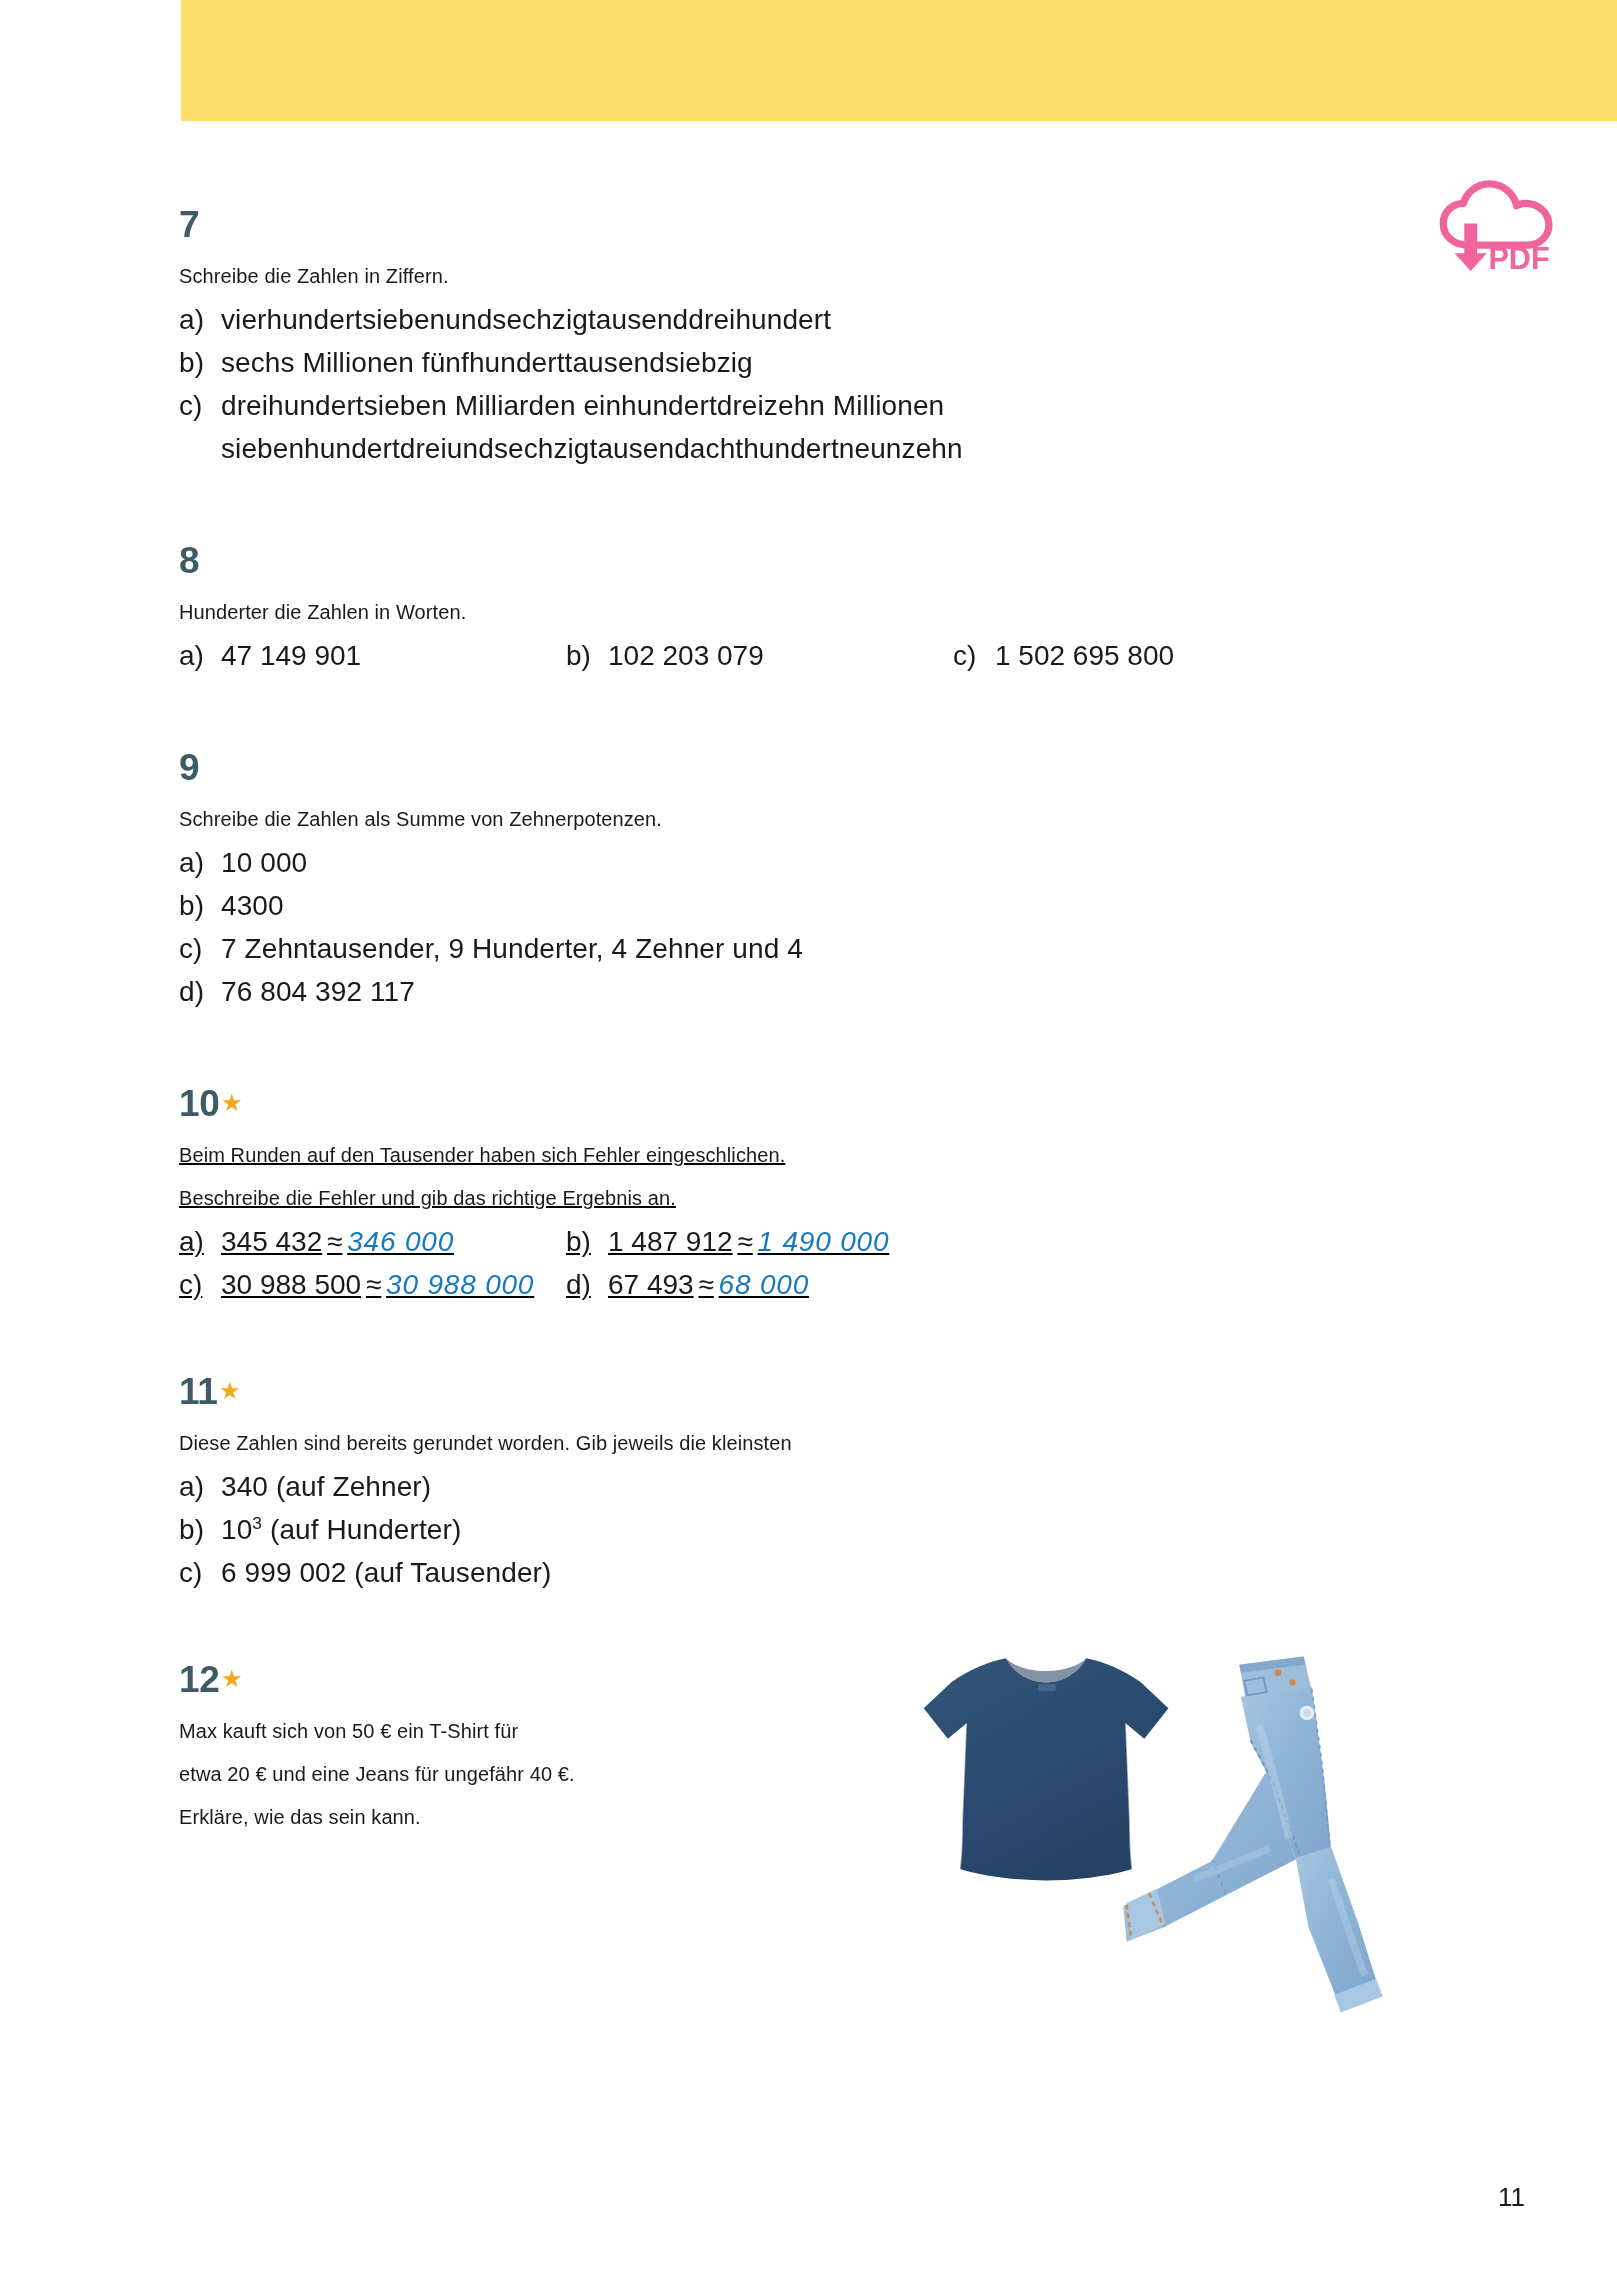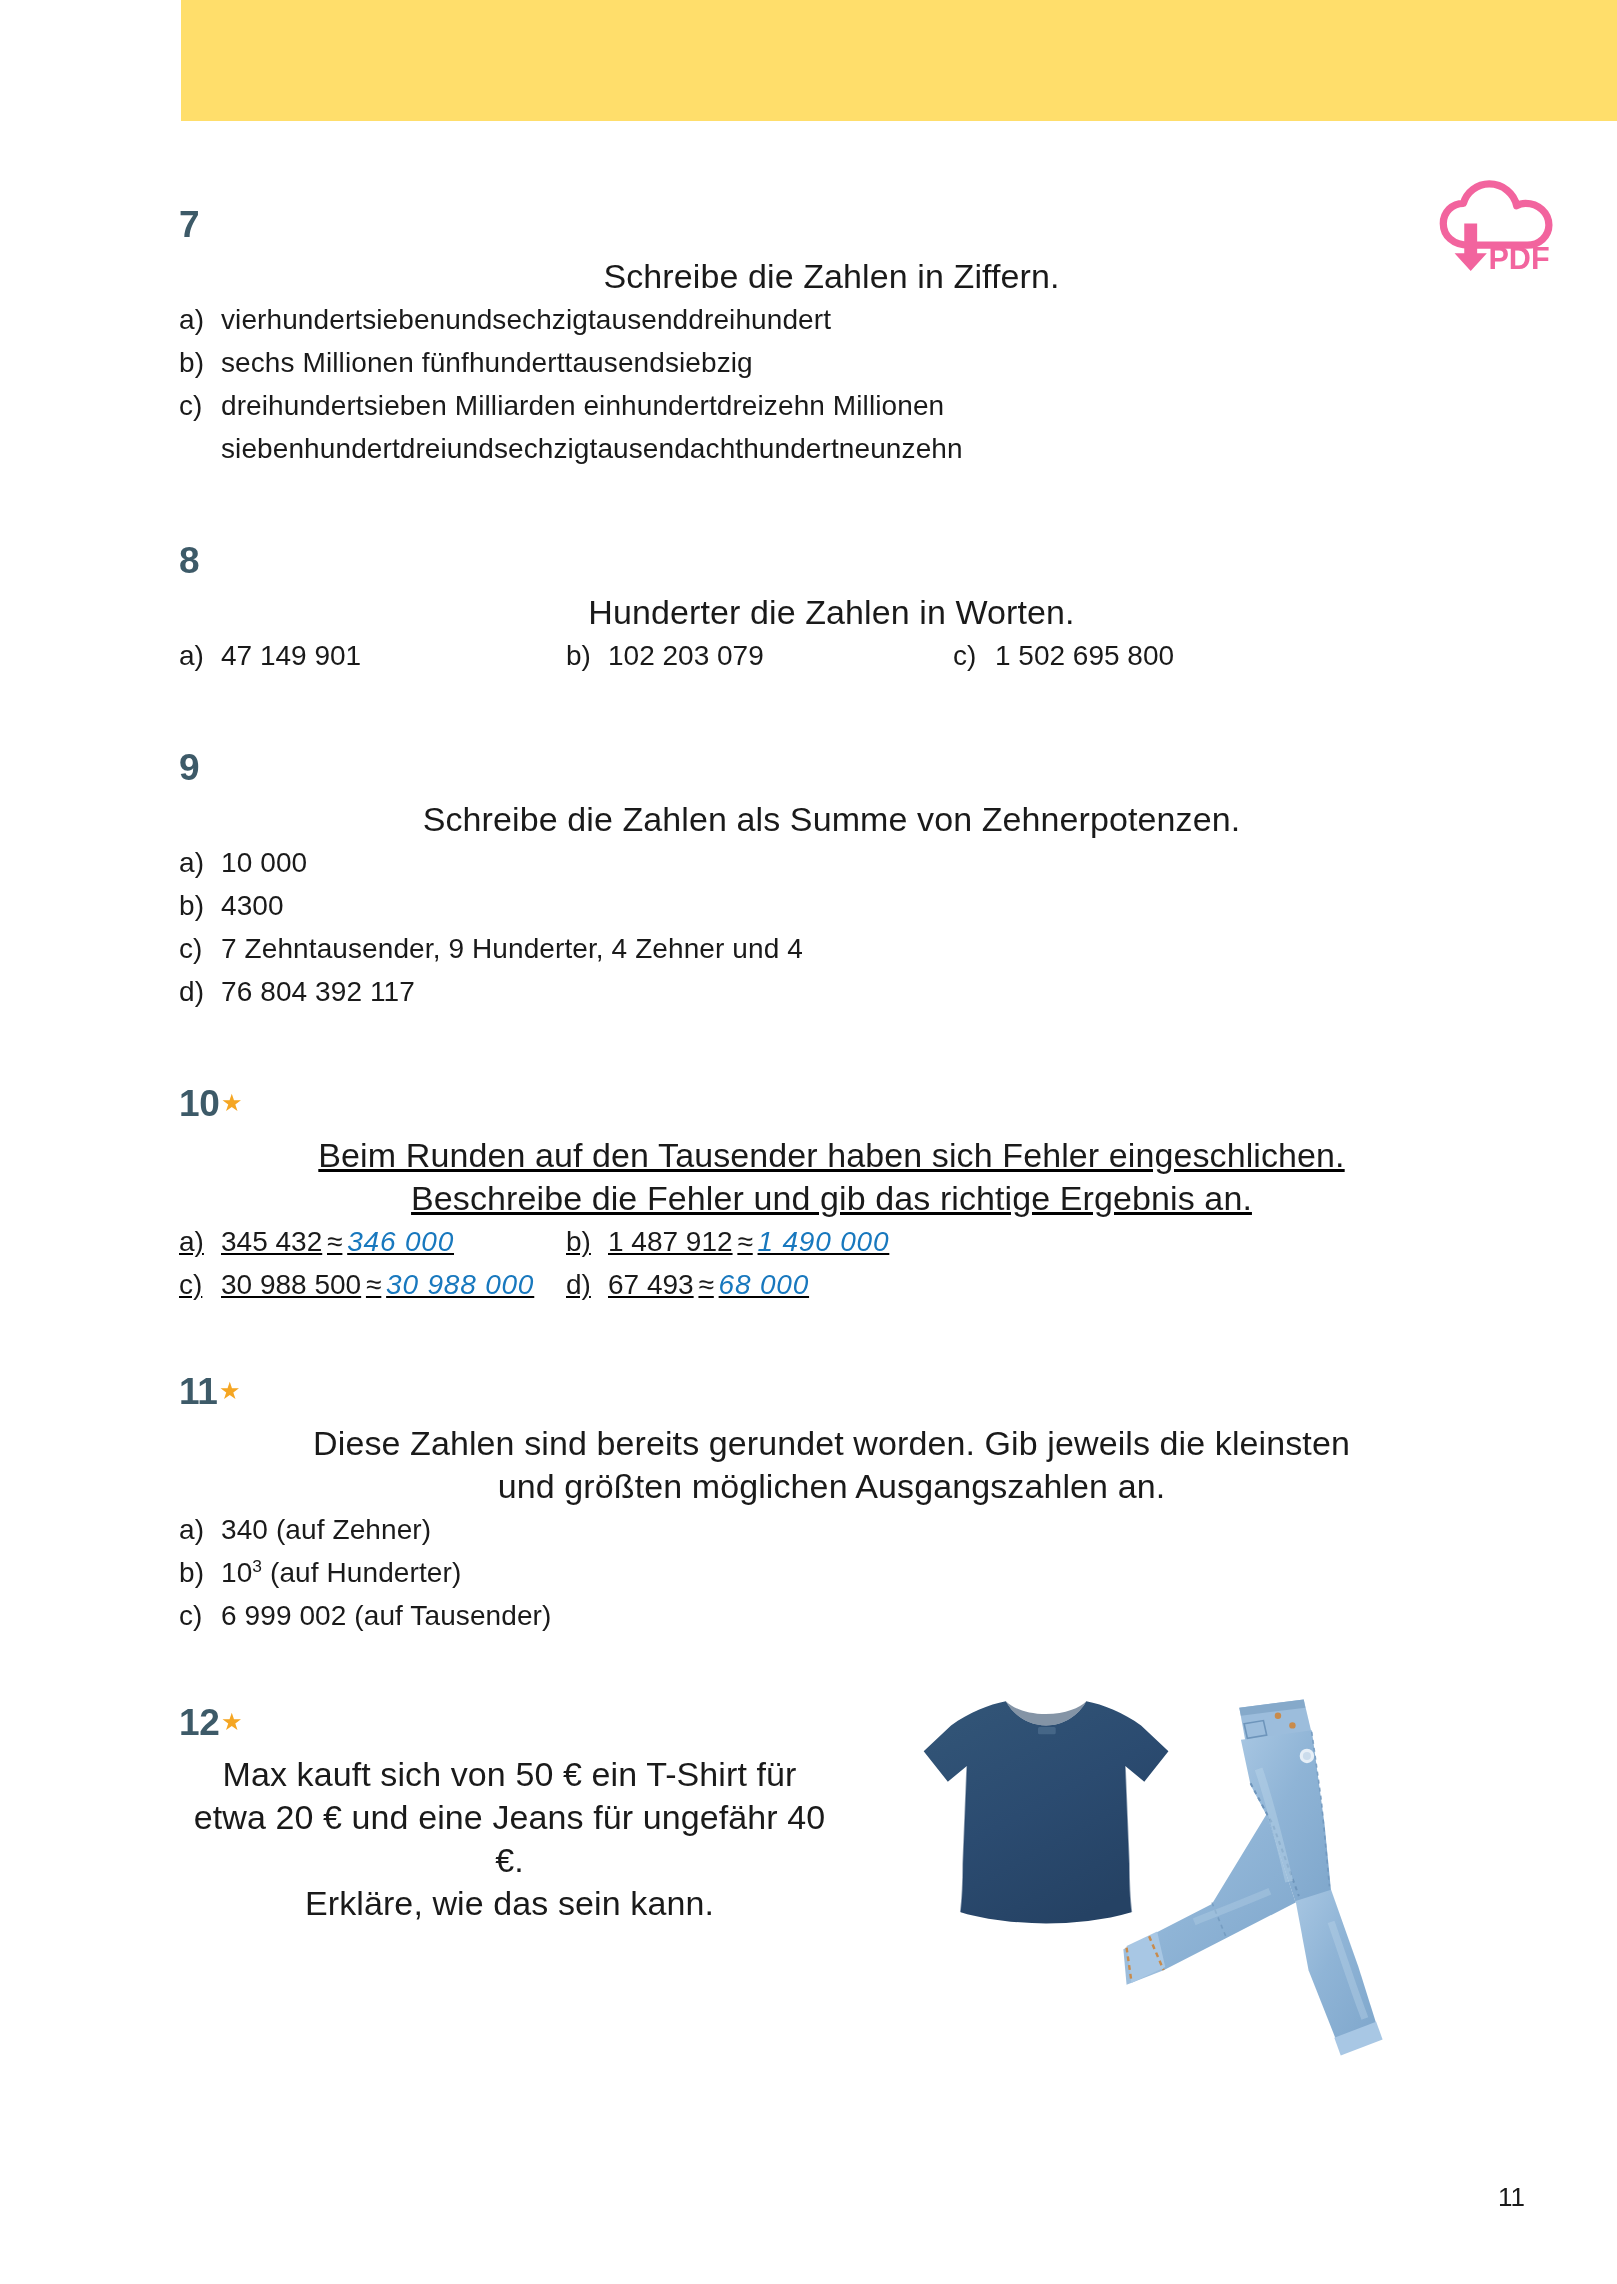--- a/index.html
+++ b/index.html
@@ -58,26 +58,25 @@
     color: #F5A623;
     font-size: 24px;
     line-height: 24px;
     vertical-align: super;
     margin-left: 1.6px;
     display: inline-block;
   }
   .ex-head { margin: 0 0 8px 0; height: 42px; }
 
   .prompt {
-    font-size: 34px;
+    font-size: 20px;
     line-height: 43px;
     color: #1A1A1A;
     margin: 0;
     letter-spacing: 0.1px;
-    text-align: center;
   }
 
   .items { margin: 0; padding: 0; list-style: none; }
   .item {
     font-size: 28px;
     line-height: 43px;
     color: #1A1A1A;
     display: flex;
     letter-spacing: 0.1px;
   }
@@ -254,21 +253,20 @@
         <span class="ans">68 000</span>
       </div>
     </div>
   </div>
 
   <div class="exercise sp-11">
     <div class="ex-head">
       <span class="ex-num">11</span><span class="star">★</span>
     </div>
     <p class="prompt">Diese Zahlen sind bereits gerundet worden. Gib jeweils die kleinsten</p>
-    <p class="prompt">und größten möglichen Ausgangszahlen an.</p>
     <ul class="items">
       <li class="item">
         <span class="lbl">a)</span>
         <span class="txt">340 (auf Zehner)</span>
       </li>
       <li class="item">
         <span class="lbl">b)</span>
         <span class="txt"><span>10</span><sup>3</sup><span> (auf Hunderter)</span></span>
       </li>
       <li class="item">

